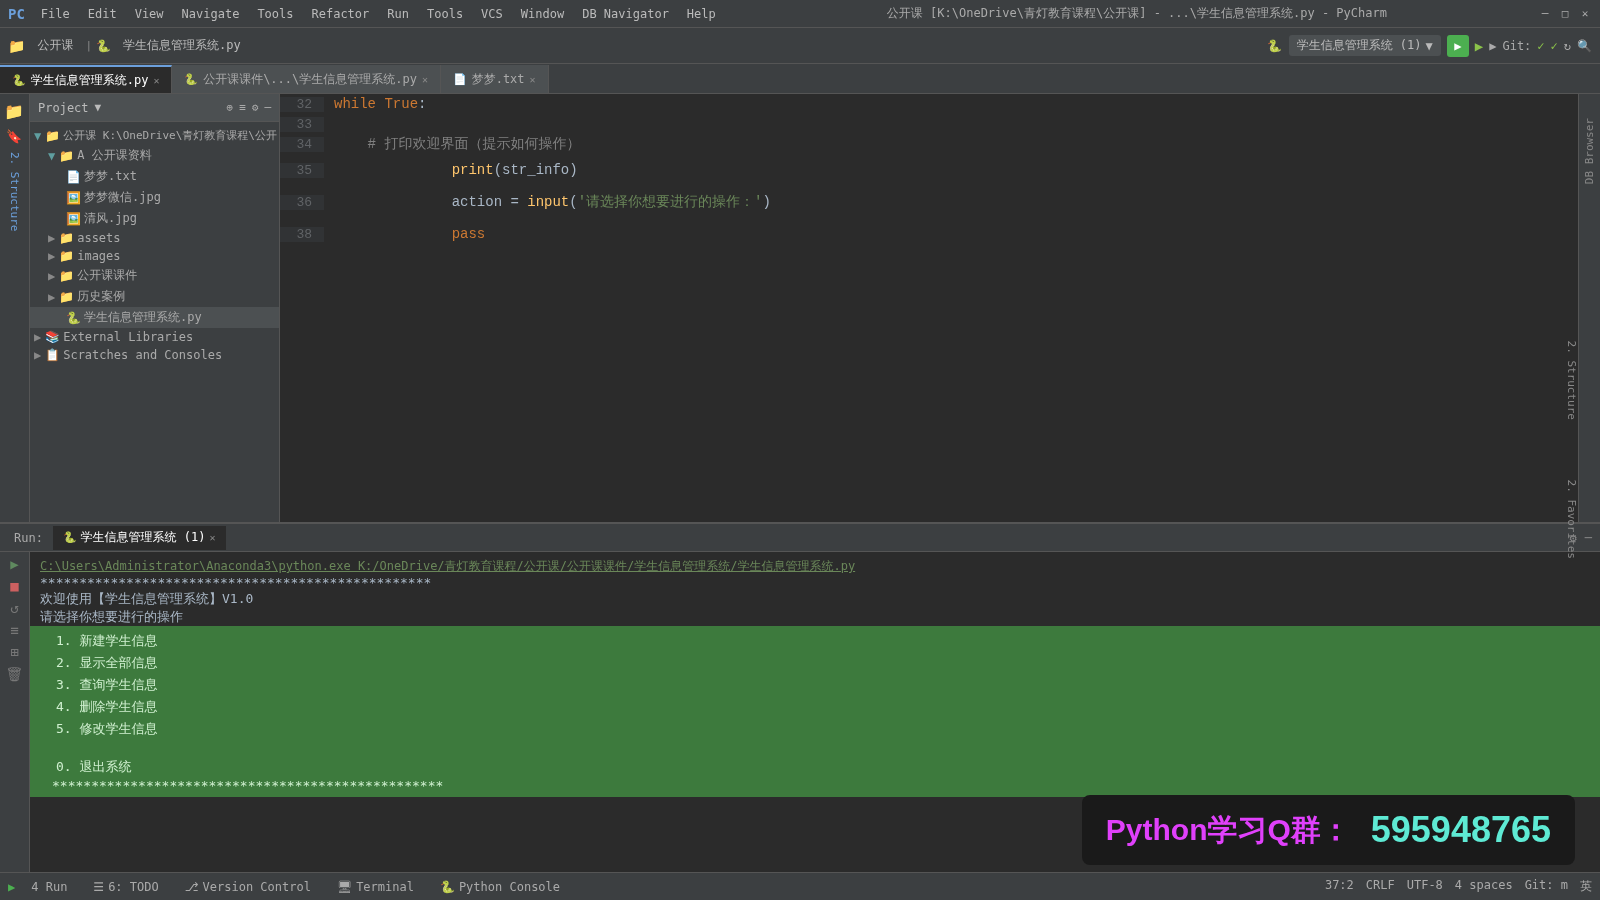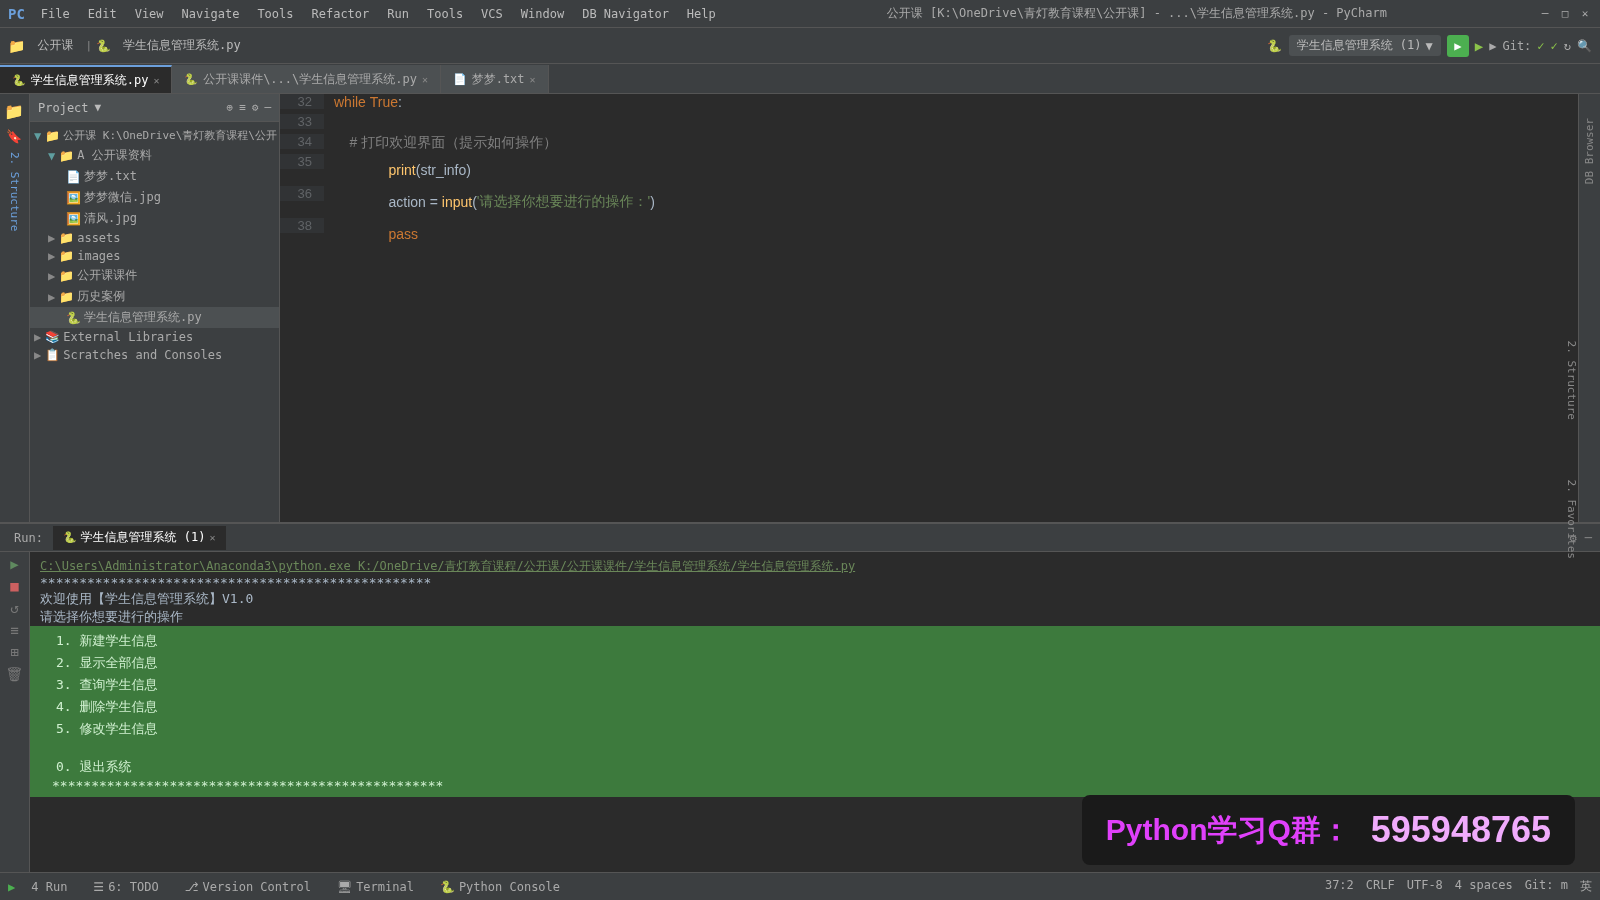--- a/index.html
+++ b/index.html
@@ -183,24 +183,24 @@
       overflow: hidden;
       position: relative;
     }
     #code-area {
       height: 100%;
       overflow-y: auto;
       padding: 0;
     }
     .code-line {
       display: flex;
-      align-items: flex-start;
+      align-items: center;
       min-height: 20px;
       font-size: 14px;
-      font-family: Liberation Sans, sans-serif;
+      font-family: Liberation Mono, monospace;
     }
     .line-num {
       width: 44px;
       min-width: 44px;
       text-align: right;
       padding-right: 12px;
       color: #606366;
       background: #313335;
       font-size: 13px;
       user-select: none;
@@ -675,19 +675,19 @@
     <span>CRLF</span>
     <span>UTF-8</span>
     <span>4 spaces</span>
     <span>Git: m</span>
     <span>英</span>
   </div>
 </div>
 
 <div id="promo-banner" style="position:fixed; bottom:35px; right:25px; background:#1a1a1a; border-radius:8px; padding:14px 24px; display:flex; align-items:flex-end;">
   <span style="font-size:30px; font-weight:bold; color:#e040fb; font-family:Arial,sans-serif;">Python学习Q群：</span>
-  <span style="font-size:36px; font-weight:bold; color:#f0abfc; font-family:Arial,sans-serif; margin-left:8px;">595948765</span>
+  <span style="font-size:36px; font-weight:bold; color:#5eead4; font-family:Arial,sans-serif; margin-left:8px;">595948765</span>
 </div>
 
 <div style="position:fixed; right:22px; top:50%; transform:translateY(-50%); display:flex; flex-direction:column; gap:60px; align-items:center;">
   <span class="side-label" style="writing-mode:vertical-rl; font-size:11px; color:#888; cursor:pointer;">2. Structure</span>
   <span class="side-label" style="writing-mode:vertical-rl; font-size:11px; color:#888; cursor:pointer;">2. Favorites</span>
 </div>
 
 </body></html>

